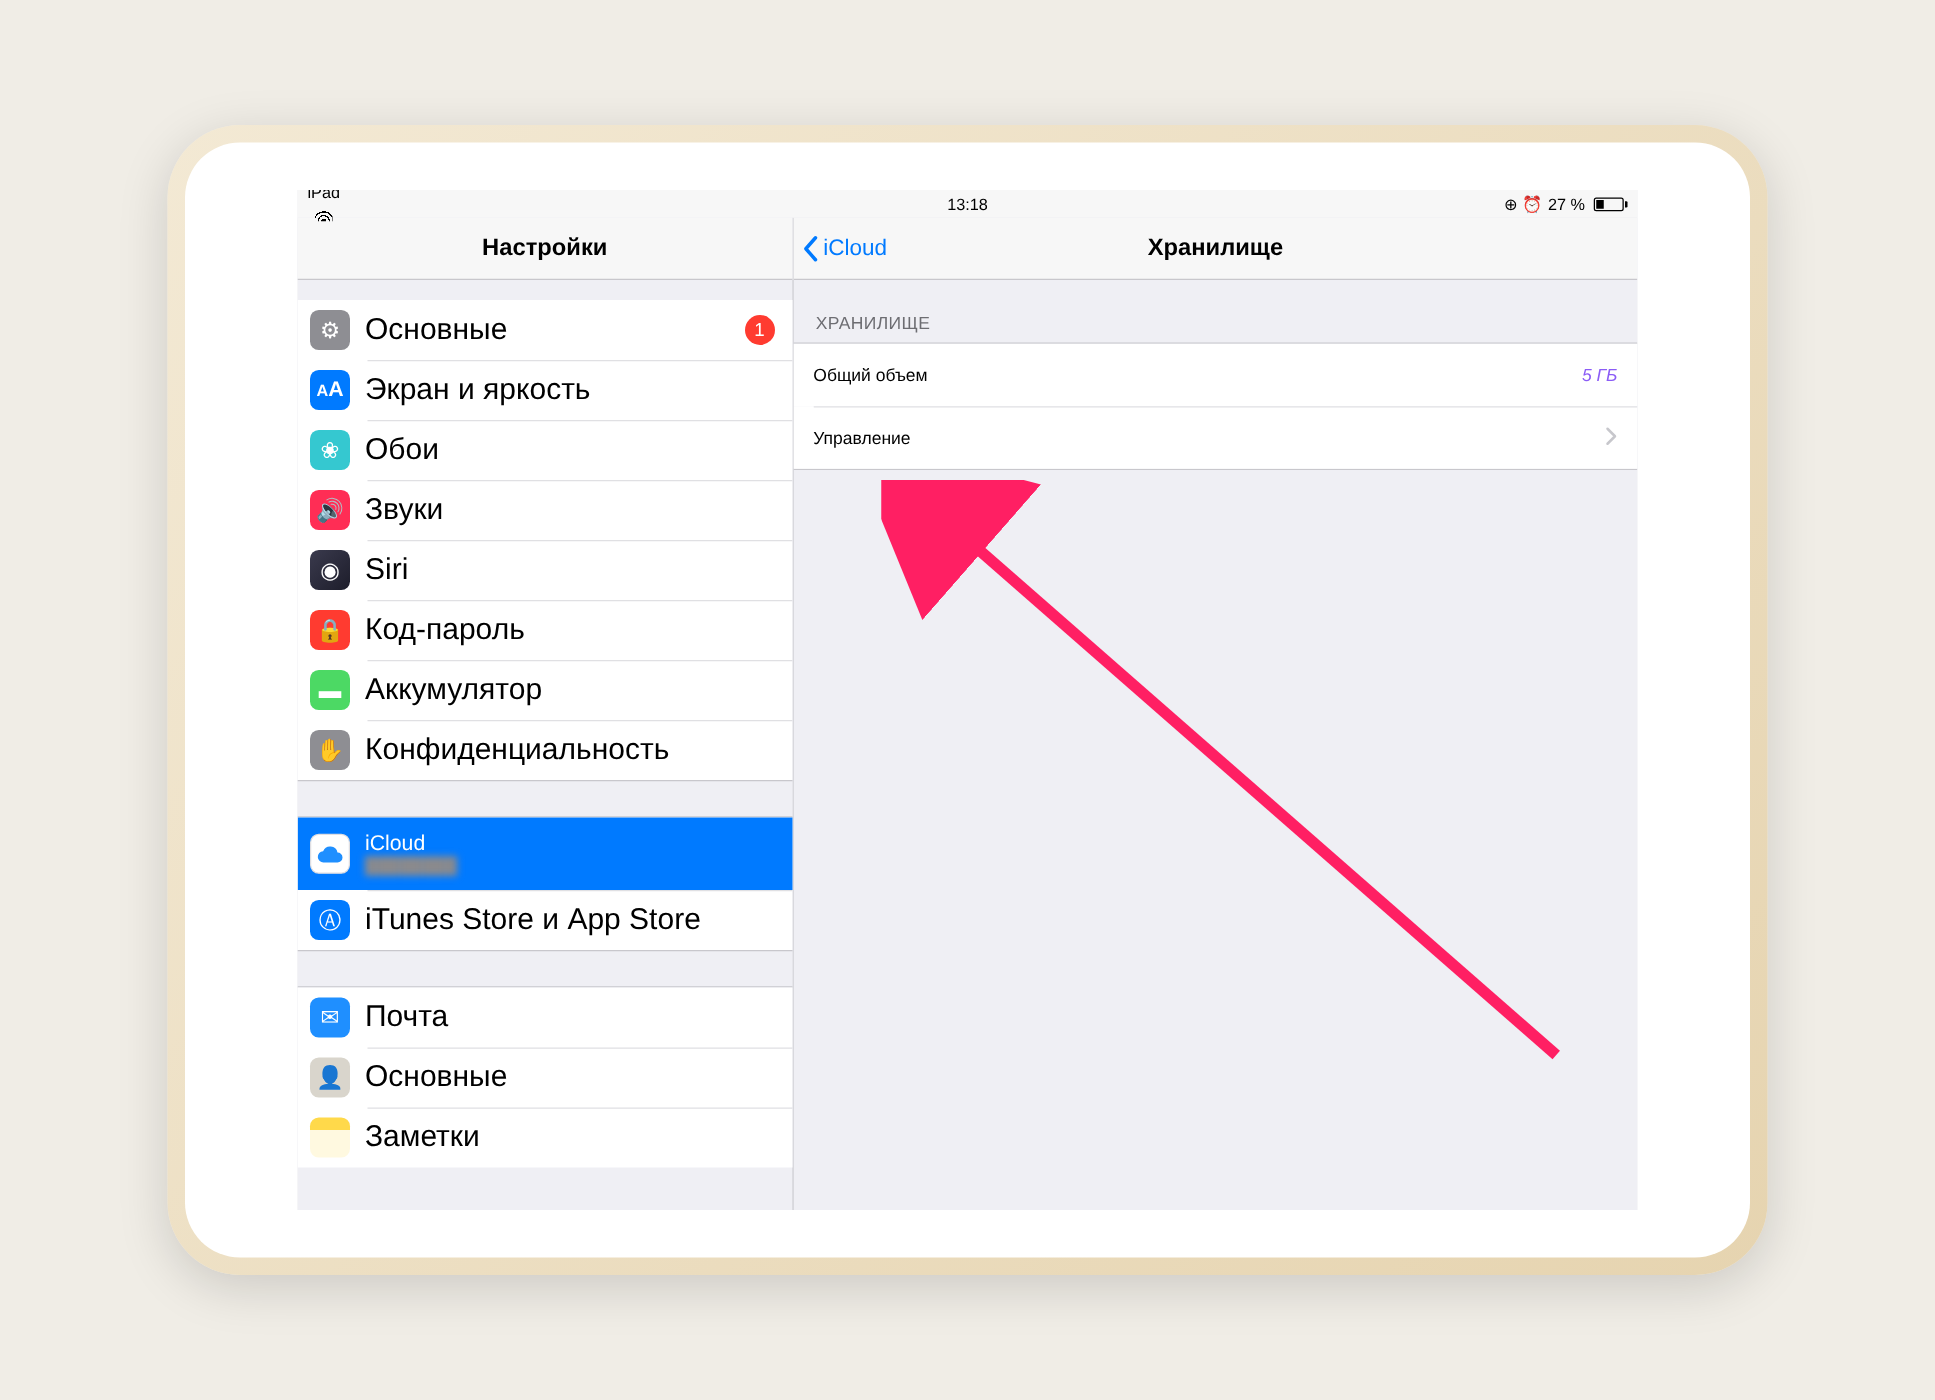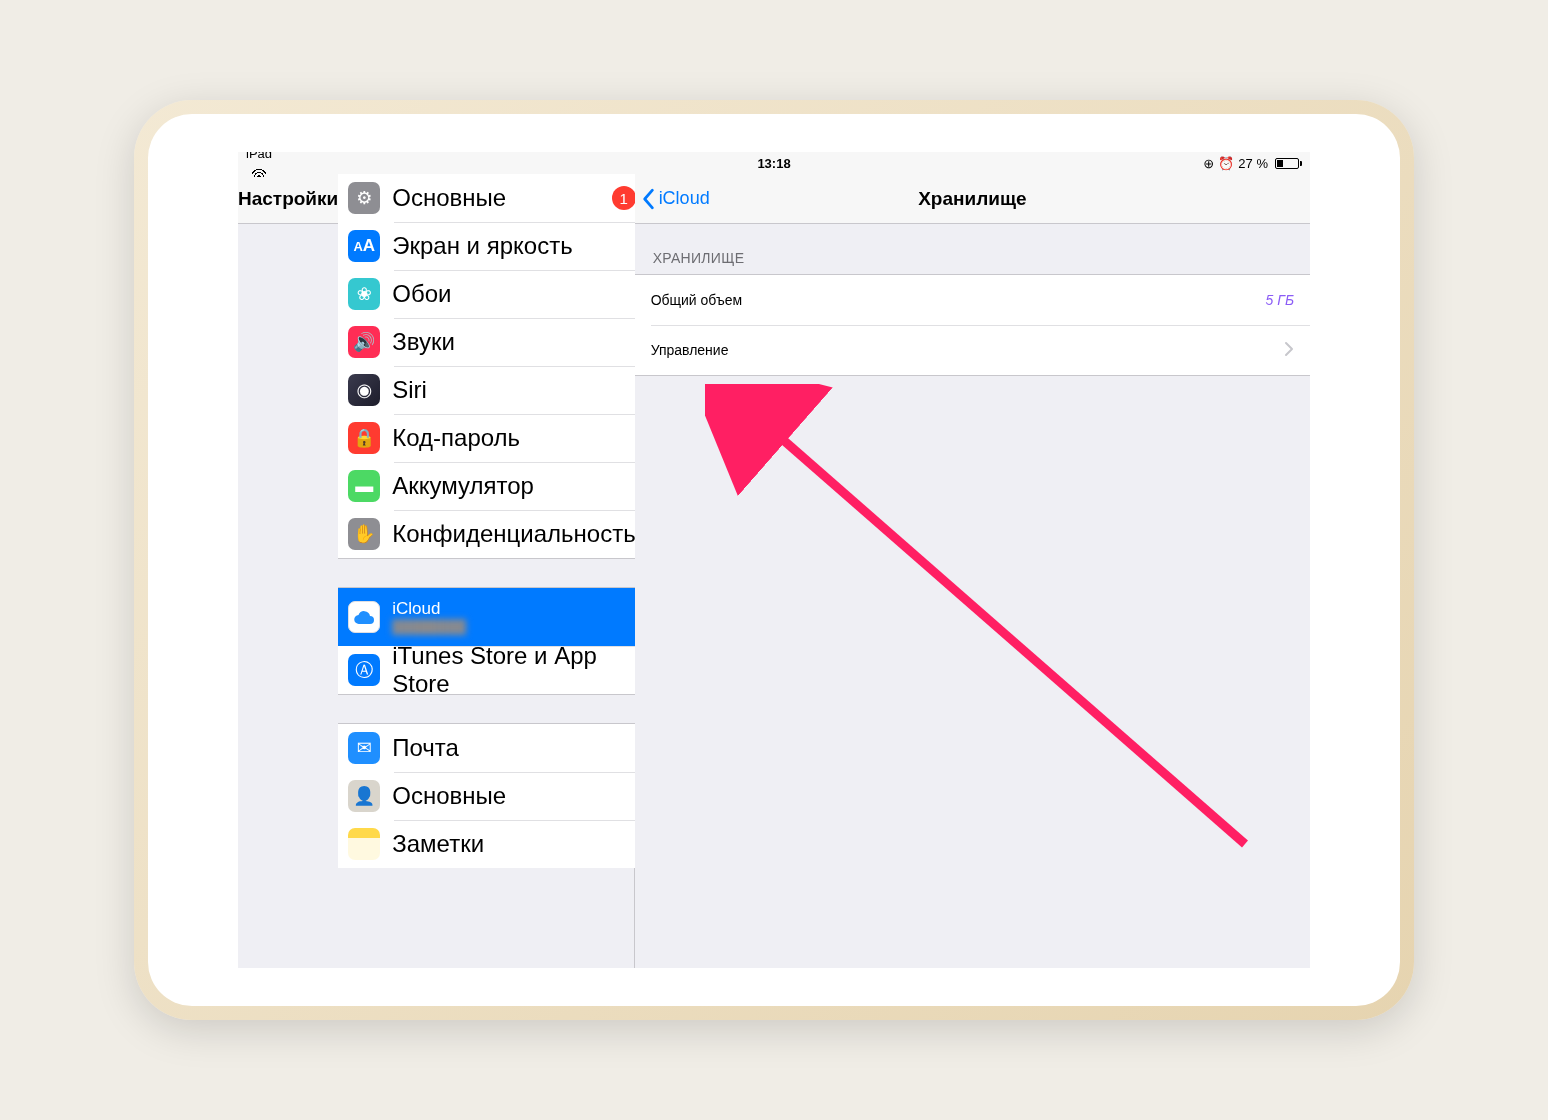--- a/index.html
+++ b/index.html
@@ -4,32 +4,32 @@
 <style>
 * { margin:0; padding:0; box-sizing:border-box; font-family:-apple-system,"Helvetica Neue",Arial,sans-serif; -webkit-font-smoothing:antialiased; }
 body { background:#f0ede6; display:flex; align-items:center; justify-content:center; min-height:100vh; }
 .device { width:1280px; height:920px; background:linear-gradient(135deg,#f3e9d4,#e6d4b0); border-radius:58px; padding:14px; box-shadow:0 10px 40px rgba(0,0,0,.15); position:relative; }
 .screen-frame { width:100%; height:100%; background:#fff; border-radius:44px; padding:38px 90px 38px 90px; position:relative; }
 .home-btn { position:absolute; left:22px; top:50%; transform:translateY(-50%); width:52px; height:52px; border:3px solid #d9c9a4; border-radius:50%; background:linear-gradient(135deg,#fff,#f0e6cc); }
 .camera { position:absolute; right:40px; top:50%; transform:translateY(-50%); width:12px; height:12px; background:#222; border-radius:50%; }
 .screen { width:100%; height:100%; background:#efeff4; overflow:hidden; position:relative; display:flex; flex-direction:column; }
 .statusbar { height:22px; width:100%; background:#f7f7f7; display:flex; align-items:center; font-size:13px; color:#000; padding:0 8px; position:relative; }
 .statusbar .left { display:flex; align-items:center; gap:4px;flex-direction:column; }
-.statusbar .center { position:absolute; left:50%; transform:translateX(-50%); font-weight:700; }
+.statusbar .center { position:absolute; left:50%; transform:translateX(-50%); font-weight:400; }
 .statusbar .right { margin-left:auto; display:flex; align-items:center; gap:4px; }
 .wifi-icon::before { content:""; display:inline-block; width:14px; height:10px; background:
   radial-gradient(circle at 50% 100%, #000 2px, transparent 2px),
   radial-gradient(circle at 50% 100%, transparent 4px, #000 4px, #000 5px, transparent 5px),
   radial-gradient(circle at 50% 100%, transparent 7px, #000 7px, #000 8px, transparent 8px);}
 .battery { display:inline-flex; align-items:center; }
 .battery-body { width:24px; height:11px; border:1px solid #000; border-radius:2px; position:relative; margin-left:3px;}
 .battery-body::after{ content:""; position:absolute; left:1px; top:1px; bottom:1px; width:27%; background:#000;}
 .battery-tip { width:2px; height:5px; background:#000; margin-left:1px; border-radius:0 1px 1px 0;}
 .content { flex:1; display:flex; overflow:hidden; }
-.sidebar { width:37%; background:#efeff4; display:flex; flex-direction:row; border-right:1px solid #c8c7cc; }
+.sidebar { width:37%; background:#efeff4; display:flex; flex-direction:column; border-right:1px solid #c8c7cc;gap:16px; }
 .sidebar-header { height:50px; display:flex; align-items:center; justify-content:center; font-size:19px; font-weight:600; background:#f7f7f7; border-bottom:1px solid #c8c7cc;}
 .list { background:#fff; }
 .group-sp { height:30px; background:#efeff4; border-top:1px solid #c8c7cc; border-bottom:1px solid #c8c7cc;}
 .group-sp:first-child{border-top:none;}
 .row { display:flex; align-items:center; height:48px; padding:0 14px 0 10px; position:relative; }
 .row + .row::before { content:""; position:absolute; left:56px; right:0; top:0; height:1px; background:#e0e0e3;}
 .row.selected { background:#007aff; color:#fff; }
 .row.selected .sub { color:#cfe6ff; }
 .icon-box { width:32px; height:32px; border-radius:7px; margin-right:12px; display:flex; align-items:center; justify-content:center; color:#fff; font-size:18px; flex-shrink:0;}
 .row .label { font-size:24px; }

